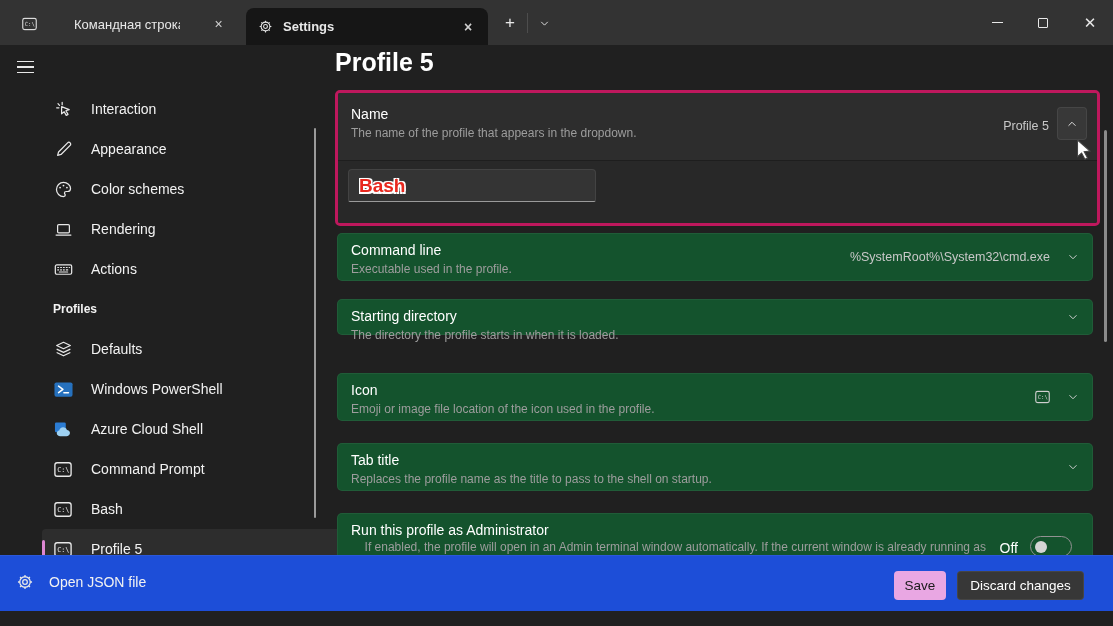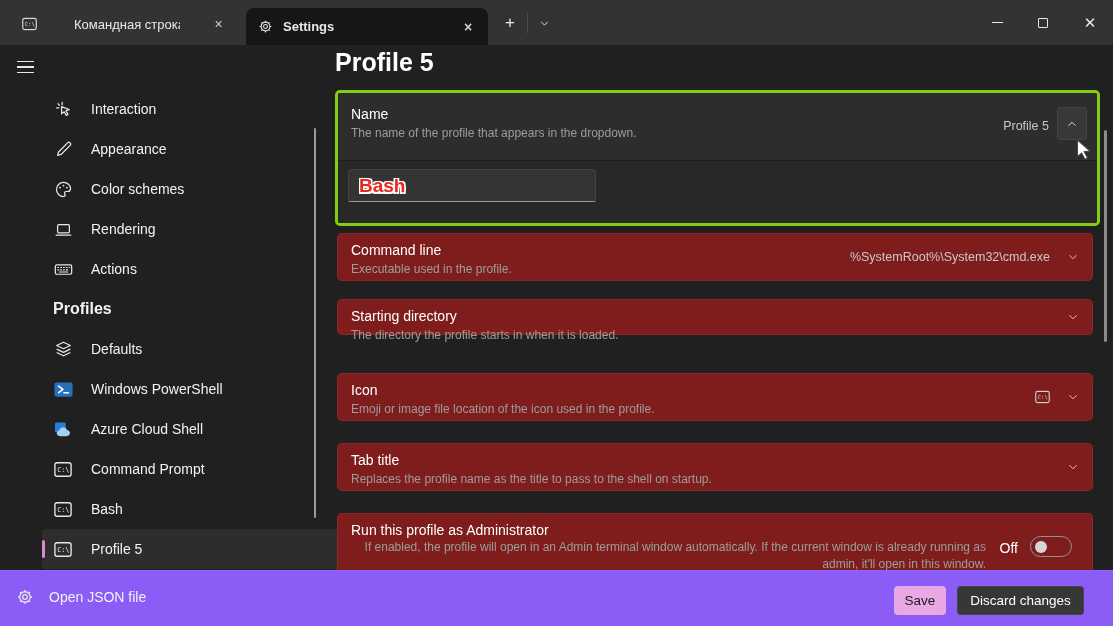--- a/index.html
+++ b/index.html
@@ -24,35 +24,35 @@
   .max-glyph { width:10px; height:10px; border:1px solid #e8e8e8; border-radius:1px; }
   .close-glyph { font-size:15px; line-height:1; }
 
   
   .sidebar { position:absolute; top:45px; left:0; width:330px; height:525px; background:#202020; }
   .hamburger { position:absolute; left:8px; top:6px; width:34px; height:32px; border-radius:4px; display:flex; flex-direction:column; justify-content:center; align-items:center; gap:4px; }
   .hamburger .bar { width:17px; height:1.5px; background:#e8e8e8; }
   .nav { position:absolute; top:44px; left:0; width:330px;margin-left:37px; }
   .nav-item { position:relative; height:40px; display:flex; align-items:center; margin:0 14px 0 5px; border-radius:4px; color:#f2f2f2; font-size:14px; }
   .nav-item .nav-icon { width:20px; margin:0 18px 0 11px; display:flex; justify-content:center; color:#e8e8e8; }
-  .nav-header { height:40px; display:flex; align-items:center; padding-left:16px; font-size:16px; font-weight:bold; color:#f2f2f2; }
+  .nav-header { height:40px; display:flex; align-items:center; padding-left:16px; font-size:12px; font-weight:bold; color:#f2f2f2; }
   .nav-item.selected { background:#2d2d2d; }
   .nav-item.selected::before { content:""; position:absolute; left:0; top:11px; width:3px; height:18px; border-radius:2px; background:#dd87d3; }
   .side-scrollbar { position:absolute; right:14px; top:83px; width:2.5px; height:390px; background:#9a9a9a; border-radius:2px; }
 
   
   .content { position:absolute; top:45px; left:330px; width:783px; height:525px; overflow:hidden; }
   .page-title { position:absolute; left:5px; top:3px; font-size:25px; font-weight:bold; color:#fff; }
-  .card { position:absolute; left:7px; width:756px; background:#7f1d1d; border:1px solid rgba(255,255,255,0.055); border-radius:5px; }
+  .card { position:absolute; left:7px; width:756px; background:#14532d; border:1px solid rgba(255,255,255,0.055); border-radius:5px; }
   .card .c-label { position:absolute; left:13px; top:8px; font-size:14px; color:#ffffff; }
   .card .c-desc  { position:absolute; left:13px; top:28px; font-size:12px; color:#9d9d9d;text-align:right; }
   .card .c-chevron { position:absolute; right:12px; top:50%; transform:translateY(-50%); color:#cfcfcf; display:flex; }
   .card .c-value { position:absolute; right:42px; top:50%; transform:translateY(-50%); font-size:12.5px; color:#c8c8c8; white-space:nowrap;margin-left:17px; }
 
-  .name-card { position:absolute; left:5px; top:45px; width:765px; height:136px; border:3px solid #84cc16; border-radius:5px; background:#2d2d2d; overflow:hidden; }
+  .name-card { position:absolute; left:5px; top:45px; width:765px; height:136px; border:3px solid #be185d; border-radius:5px; background:#2d2d2d; overflow:hidden; }
   .name-header { position:relative; height:67px; background:#2d2d2d; }
   .name-header .c-label { position:absolute; left:13px; top:13px; font-size:14px; color:#fff; }
   .name-header .c-desc { position:absolute; left:13px; top:33px; font-size:12px; color:#9d9d9d; }
   .name-value { position:absolute; right:48px; top:26px; font-size:12.5px; color:#c8c8c8; }
   .expander-btn { position:absolute; right:10px; top:14px; width:30px; height:33px; background:#383838; border:1px solid rgba(255,255,255,0.07); border-radius:4px; display:flex; align-items:center; justify-content:center; color:#dddddd; }
   .name-divider { height:1px; background:#1e1e1e; }
   .name-body { position:relative; height:62px; background:#282828; }
   .name-input { position:absolute; left:10px; top:8px; width:248px; height:33px; background:#343434; border:1px solid rgba(255,255,255,0.08); border-bottom:1px solid #9a9a9a; border-radius:4px 4px 2px 2px; padding:0 10px; font-family:"Liberation Sans","DejaVu Sans",sans-serif; font-size:19px; font-weight:bold; color:#e8281e; text-shadow:-1.5px -1.5px 0 #fff, 1.5px -1.5px 0 #fff, -1.5px 1.5px 0 #fff, 1.5px 1.5px 0 #fff, 0 0 2px #fff; outline:none; }
 
   .card-cmdline { top:188px; height:48px; }
@@ -61,21 +61,21 @@
   .card-tabtitle { top:398px; height:48px; }
   .card-admin { top:468px; height:100px; }
   .card-admin .c-desc { width:635px; line-height:17px; top:25px; }
   .mini-term { position:absolute; right:42px; top:50%; transform:translateY(-50%); color:#cfcfcf; display:flex; }
   .toggle-off-label { position:absolute; right:74px; top:26px; font-size:14px; color:#ffffff; }
   .toggle { position:absolute; right:20px; top:22px; width:42px; height:21px; border:1px solid #929292; border-radius:11px; }
   .toggle .knob { position:absolute; left:4px; top:4px; width:12px; height:12px; border-radius:50%; background:#d5d5d5; }
   .main-scrollbar { position:absolute; right:6px; top:85px; width:3px; height:212px; background:#8b8b8b; border-radius:2px; }
 
   
-  .bottombar { position:absolute; top:570px; left:0; width:1113px; height:56px; background:#8b5cf6; border-top:1px solid rgba(255,255,255,0.06); }
+  .bottombar { position:absolute; top:555px; left:0; width:1113px; height:56px; background:#1d4ed8; border-top:1px solid rgba(255,255,255,0.06); }
   .openjson { position:absolute; left:16px; top:17px; display:flex; align-items:center; color:#f2f2f2; font-size:14px; }
   .openjson .oj-icon { margin-right:15px; display:flex; color:#e8e8e8; }
   .btn { position:absolute; top:15px; height:29px; border-radius:4px; font-size:13.5px; display:flex; align-items:center; justify-content:center; font-family:inherit; border:none; }
   .btn-save { right:167px; width:52px; background:#e9a7e3; color:#1b1b1b; }
   .btn-discard { right:29px; width:127px; background:#373737; color:#ffffff; border:1px solid rgba(255,255,255,0.07); }
 
   .cursor { position:absolute; left:1076px; top:139px; z-index:50; }
   svg { display:block; }
 </style>
 </head>

